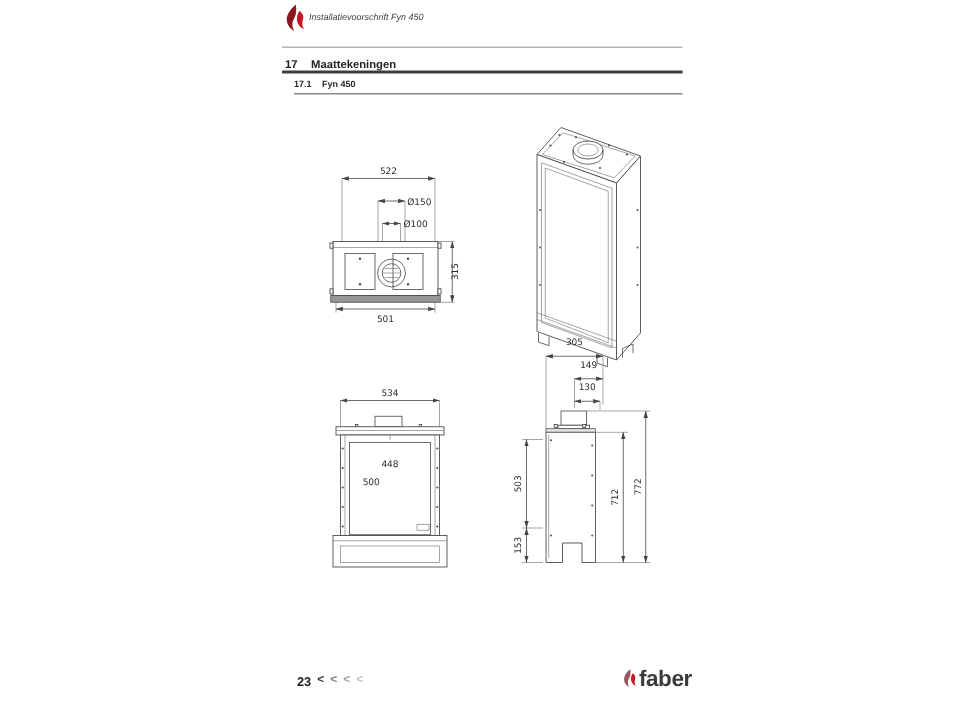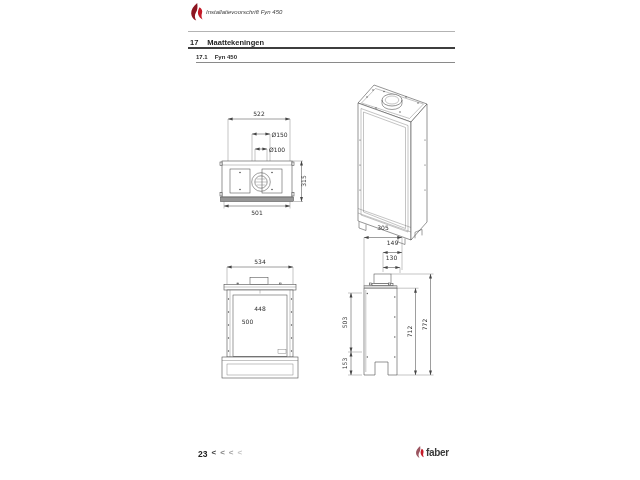--- a/index.html
+++ b/index.html
@@ -19,21 +19,21 @@
   .face{stroke:#4d4d4d;stroke-width:0.6;fill:#ffffff;}
   .dark{fill:#969696;stroke:#444;stroke-width:0.5;}
   .lite{fill:#e2e2e2;stroke:#4d4d4d;stroke-width:0.5;}
   .dot{fill:#4d4d4d;stroke:none;}
   
   .pagenum-row{left:198px;top:449px;display:flex;align-items:flex-start;gap:4px;font-weight:bold;}
   .pnum{font-size:8.5px;color:#222;}
   .chev{font-size:8px;line-height:8px;}
   .chev.c0{color:#3a3a3a;} .chev.c1{color:#828282;} .chev.c2{color:#a3a3a3;} .chev.c3{color:#c3c3c3;}
   .faber{left:415px;top:446px;display:flex;align-items:flex-end;gap:1px;}
-  .faber-word{font-size:10px;font-weight:bold;color:#3b3b3b;letter-spacing:-0.3px;line-height:13px;}
+  .faber-word{font-size:15px;font-weight:bold;color:#3b3b3b;letter-spacing:-0.3px;line-height:13px;}
 </style>
 </head>
 <body>
 
 <div class="page">
 
   <svg class="abs" style="left:190px;top:3px" width="14" height="19" viewBox="0 0 14 19">
     <path d="M7.2,0 C3.4,3.4 1,6.8 1.2,10.4 C1.35,13.4 3.2,16.2 6.2,17.6 C4.6,14.9 4.4,12.3 5.9,9.6 C7.4,7 7.9,4.5 7.2,0 Z" fill="#8c1420"></path>
     <path d="M9.6,4.2 C8.2,6.7 7.4,9 8.2,11.6 C8.9,13.8 10.5,15.6 12.6,16.4 C11.4,14.3 11.2,12.2 12,9.9 C12.7,7.8 11.9,5.8 9.6,4.2 Z" fill="#c41a28"></path>
   </svg>

